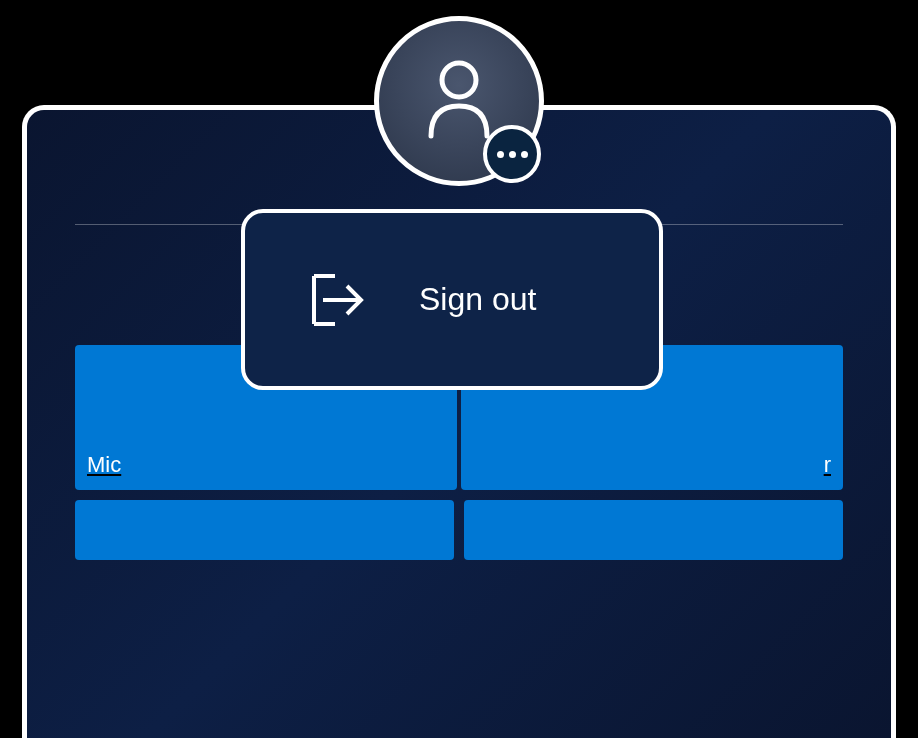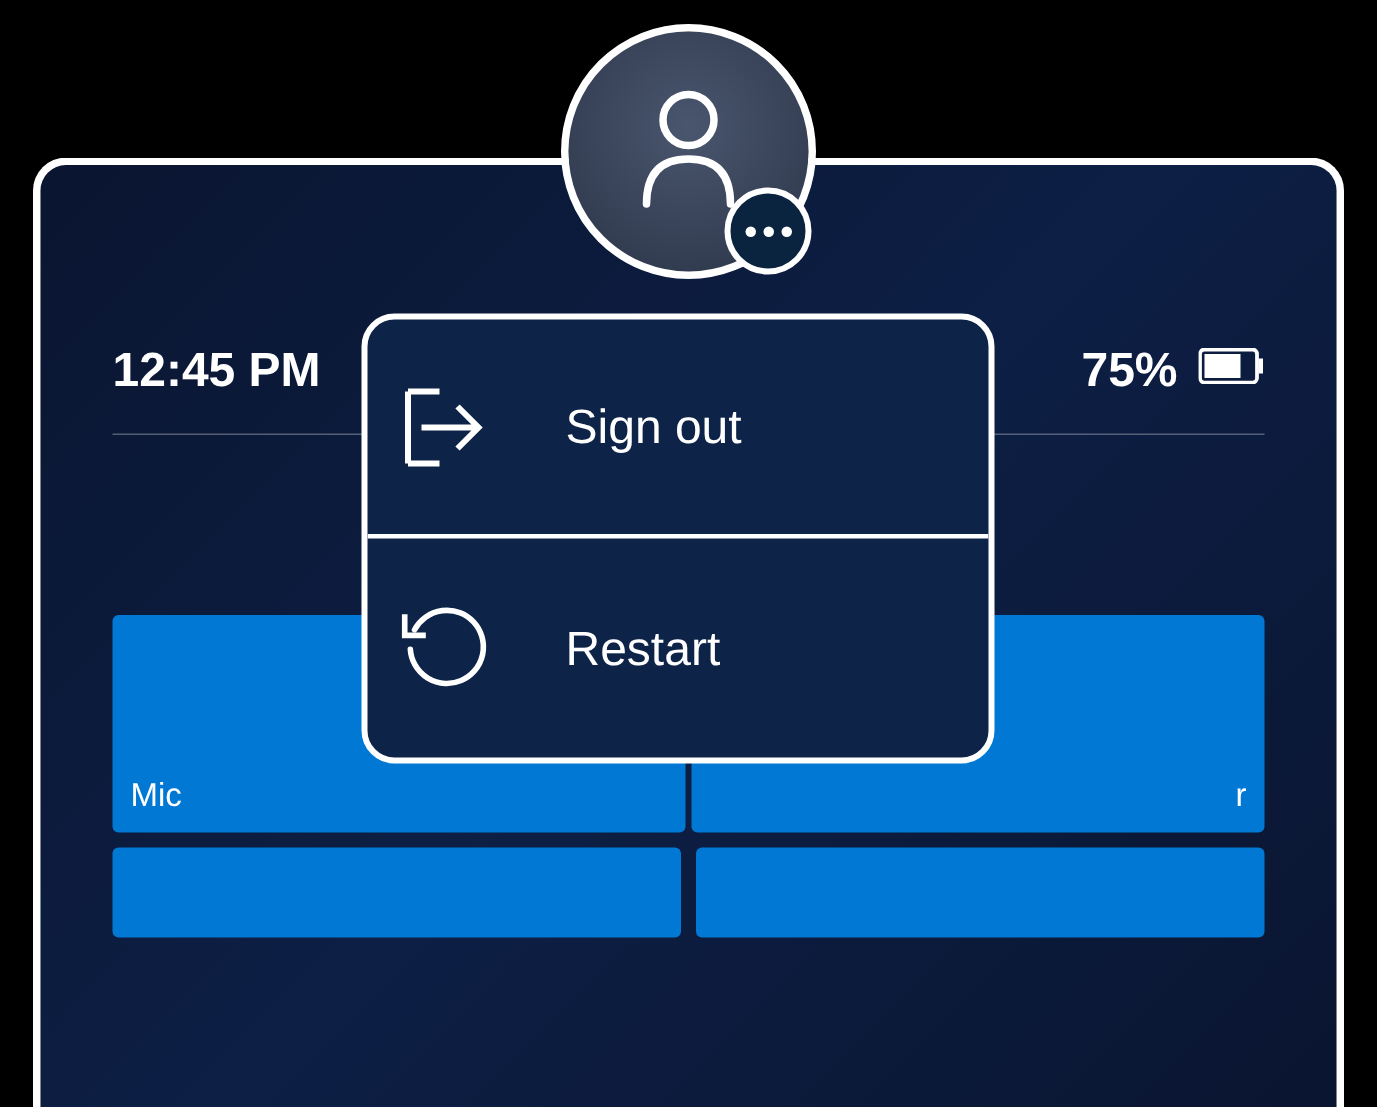--- a/index.html
+++ b/index.html
@@ -93,20 +93,21 @@
       margin: 24px 48px 0 48px;
     }
     .bg-content {
       padding: 0 48px;
       margin-top: 120px;
     }
     .tile-row {
       display: flex;
       gap: 4px;
       margin-top: 40px;
+      text-decoration: underline;
     }
     .tile {
       flex: 1;
       height: 145px;
       background: #0078d4;
       border-radius: 4px;
       display: flex;
       align-items: flex-end;
       padding: 12px;
       color: #fff;
@@ -128,24 +129,24 @@
       top: 209px;
       left: 241px;
       width: 422px;
       border: 4px solid #fff;
       border-radius: 22px;
       background: #0e2348;
       z-index: 15;
       overflow: hidden;
     }
     .menu-item {
-      height: 146px;
-      display: flex;
-      align-items: center;
-      padding-left: 22px;
+      height: 173px;
+      display: flex;
+      align-items: center;
+      padding-left: 64px;
       gap: 50px;
       cursor: pointer;
     }
     .menu-item:not(:last-child) {
       border-bottom: 3px solid #fff;
     }
     .menu-icon-slot {
       width: 60px;
       height: 60px;
       display: flex;
@@ -155,33 +156,20 @@
     .menu-label {
       color: #fff;
       font-size: 32px;
       font-weight: 400;
     }
   </style>
 </head>
 <body>
 
 <div class="main-panel">
-  <div class="status-row">
-    <div class="time-text">12:45 PM</div>
-    <div class="battery-group">
-      <div class="battery-pct">75%</div>
-      <span>
-        <svg width="44" height="24" viewBox="0 0 44 24">
-          <rect x="1" y="1" width="38" height="22" rx="3" fill="none" stroke="#fff" stroke-width="2.5"></rect>
-          <rect x="4" y="4" width="24" height="16" fill="#fff"></rect>
-          <rect x="40" y="7" width="3" height="10" fill="#fff"></rect>
-        </svg>
-      </span>
-    </div>
-  </div>
   <div class="divider"></div>
   <div class="bg-content">
     <div class="tile-row">
       <div class="tile">
         <span>Mic</span>
       </div>
       <div class="tile" style="justify-content:flex-end;">
         <span>r</span>
       </div>
     </div>
@@ -213,22 +201,13 @@
 <div class="power-menu">
   <div class="menu-item">
     <span class="menu-icon-slot">
       <svg width="60" height="56" viewBox="0 0 60 56">
         <path d="M 5 4 L 5 52 M 5 4 L 26 4 M 5 52 L 26 52" fill="none" stroke="#fff" stroke-width="4" stroke-linecap="butt"></path>
         <path d="M 14 28 L 52 28 M 38 14 L 52 28 L 38 42" fill="none" stroke="#fff" stroke-width="4" stroke-linecap="butt" stroke-linejoin="miter"></path>
       </svg>
     </span>
     <span class="menu-label">Sign out</span>
   </div>
-  <div class="menu-item">
-    <span class="menu-icon-slot">
-      <svg width="64" height="58" viewBox="0 0 64 58">
-        <path d="M 10 16 A 26 26 0 1 1 7 30" fill="none" stroke="#fff" stroke-width="4" stroke-linecap="round"></path>
-        <path d="M 3 5 L 3 20 L 18 20" fill="none" stroke="#fff" stroke-width="4" stroke-linecap="butt" stroke-linejoin="miter"></path>
-      </svg>
-    </span>
-    <span class="menu-label">Restart</span>
-  </div>
 </div>
 
 </body></html>

